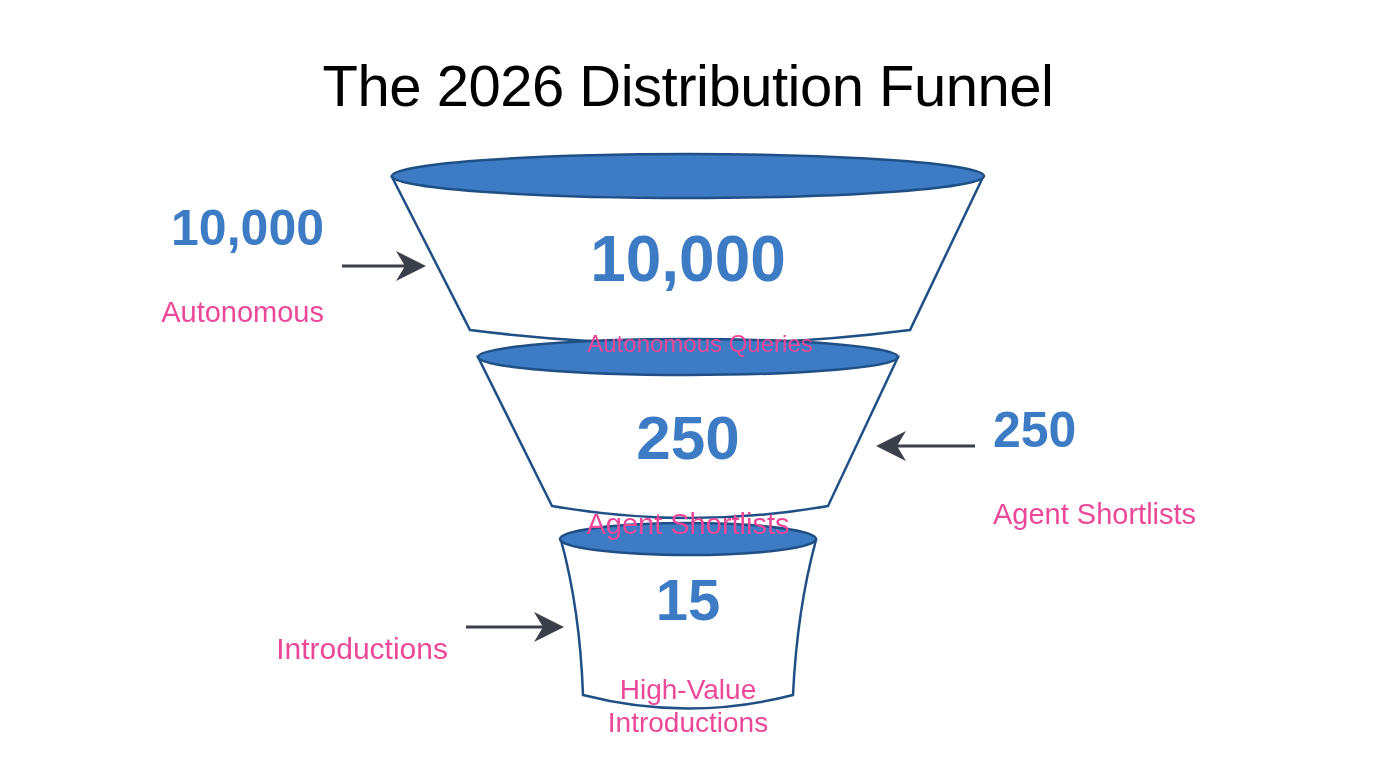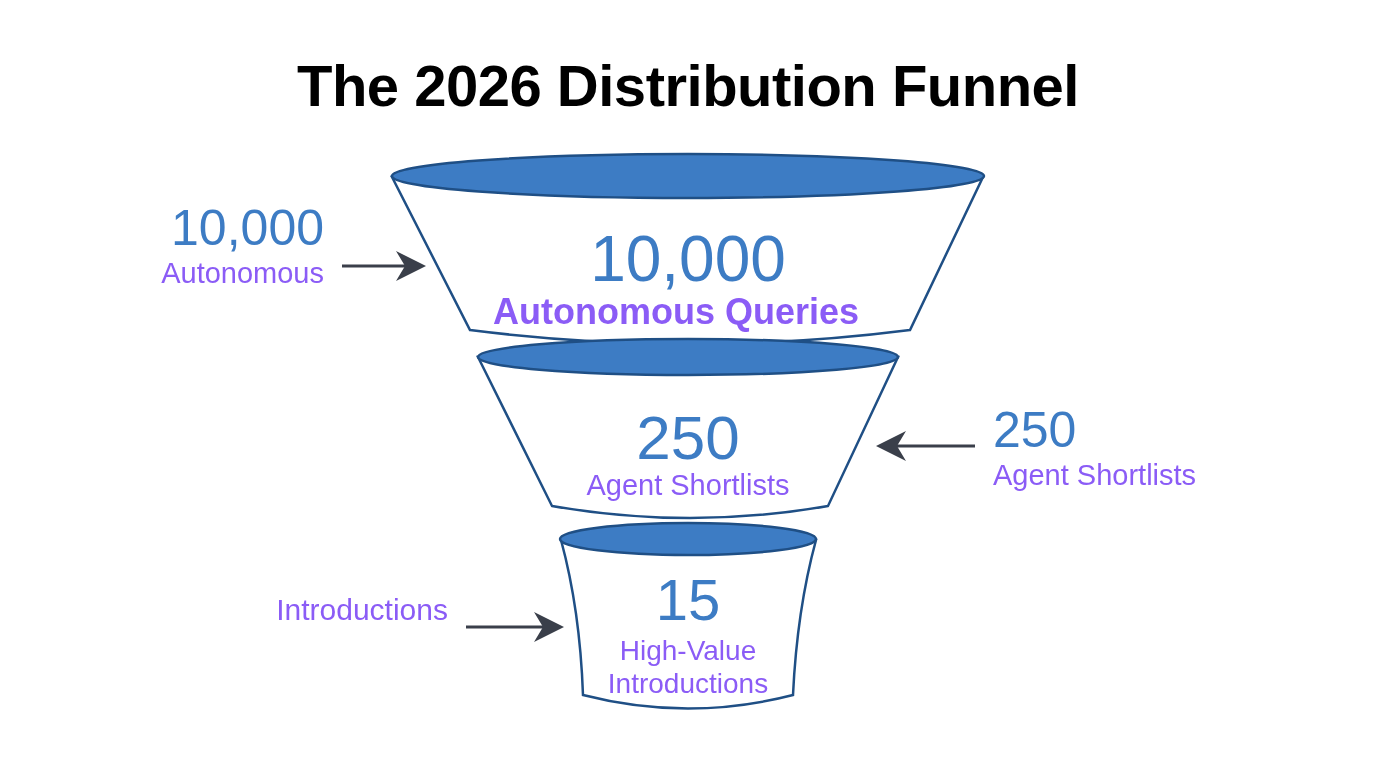--- a/index.html
+++ b/index.html
@@ -1,23 +1,23 @@
 <!DOCTYPE html>
 <html><head>
 <meta charset="utf-8">
 <style>
   html, body { margin: 0; padding: 0; background: #ffffff; }
   body { width: 1376px; height: 768px; position: relative; overflow: hidden;
          font-family: "Liberation Sans", "DejaVu Sans", sans-serif; }
   .title { position: absolute; left: 0; width: 1376px; top: 52px; text-align: center;
-           font-size: 58px; font-weight: bold; color: #000; letter-spacing: -0.5px; }
+           font-size: 58px; font-weight: normal; color: #000; letter-spacing: -0.5px; }
   svg.funnel { position: absolute; left: 0; top: 0; }
   .txt { position: absolute; text-align: center; }
-  .num { color: #3d7cc4; font-weight: normal; }
-  .lbl { color: #8b5cf6; }
+  .num { color: #3d7cc4; font-weight: bold; }
+  .lbl { color: #ec4899; margin-top: 39px; }
 </style>
 </head>
 <body>
 
 <div class="title">The 2026 Distribution Funnel</div>
 
 <svg class="funnel" width="1376" height="768">
   <defs>
     <marker id="ah" markerWidth="10" markerHeight="10" refX="8" refY="5" orient="auto">
       <path d="M0,0 L10,5 L0,10 L3,5 Z" fill="#3a3f4a"></path>
@@ -38,21 +38,21 @@
     <path d="M561,540 Q580,610 583,695 Q688,722 793,695 Q797,610 816,540 Z" fill="#fff" stroke="#1f4f85" stroke-width="2.5"></path>
     <ellipse cx="688" cy="539" rx="128" ry="16" fill="#3d7cc4" stroke="#1f4f85" stroke-width="2.5"></ellipse>
   </g>
 
   <line x1="342" y1="266" x2="420" y2="266" stroke="#3a3f4a" stroke-width="3" marker-end="url(#ah)"></line>
   <line x1="975" y1="446" x2="882" y2="446" stroke="#3a3f4a" stroke-width="3" marker-end="url(#ah)"></line>
   <line x1="466" y1="627" x2="558" y2="627" stroke="#3a3f4a" stroke-width="3" marker-end="url(#ah)"></line>
 </svg>
 
 <div class="txt num" style="left:488px;width:400px;top:222px;font-size:64px;">10,000</div>
-<div class="txt lbl" style="left:476px;width:400px;top:291px;font-size:36px;font-weight:bold;">Autonomous Queries</div>
+<div class="txt lbl" style="left:500px;width:400px;top:291px;font-size:24px;">Autonomous Queries</div>
 
 <div class="txt num" style="left:488px;width:400px;top:402px;font-size:62px;">250</div>
 <div class="txt lbl" style="left:488px;width:400px;top:469px;font-size:29px;">Agent Shortlists</div>
 
 <div class="txt num" style="left:588px;width:200px;top:566px;font-size:58px;">15</div>
 <div class="txt lbl" style="left:568px;width:240px;top:634px;font-size:28px;line-height:33px;">
   <div>High-Value</div>
   <div>Introductions</div>
 </div>
 

